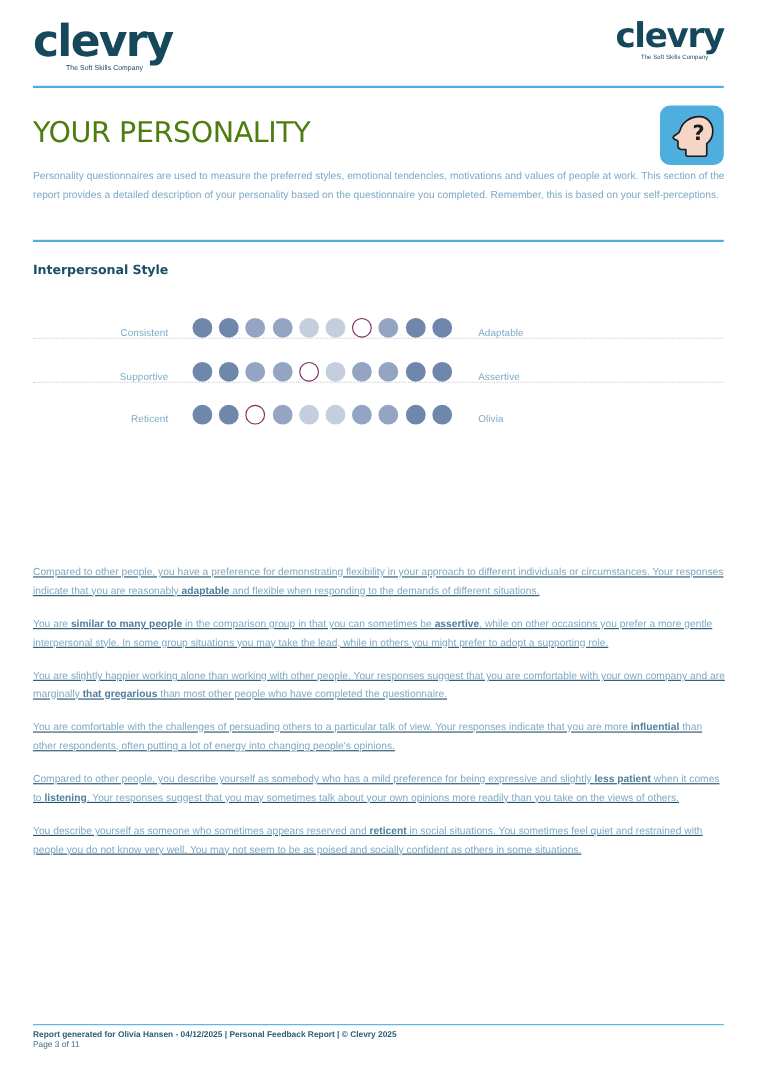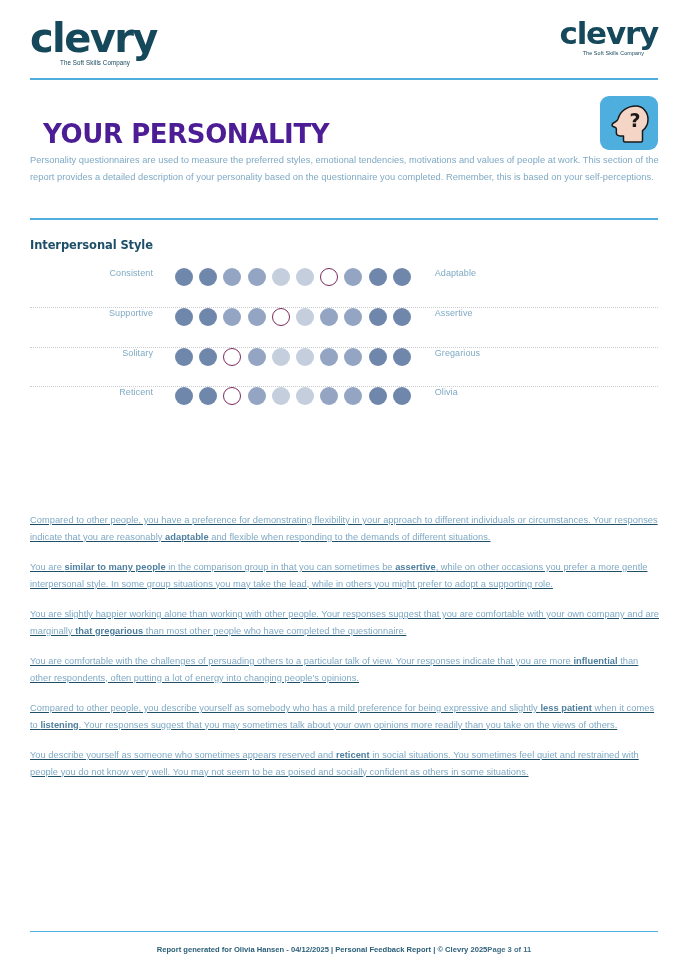--- a/index.html
+++ b/index.html
@@ -71,24 +71,24 @@
   .title-row {
     position: absolute;
     left: 30px;
     right: 30px;
     top: 96px;
     height: 54px;
   }
   .page-title {
     font-family: "DejaVu Sans", sans-serif;
     font-size: 26px;
-    font-weight: bold;
-    color: #4c1d95;
+    font-weight: normal;
+    color: #4d7c0f;
     letter-spacing: -0.4px;
-    margin: 13px;
+    margin: 0;
     padding-top: 10px;
   }
   .title-icon {
     position: absolute;
     right: 0;
     top: 0;
     width: 58px;
     height: 54px;
     background: #4eaede;
     border-radius: 9px;
@@ -131,21 +131,21 @@
 
   
   .scales {
     position: absolute;
     left: 30px;
     right: 30px;
     top: 268px;
   }
   .scale-row {
     display: flex;
-    align-items: flex-start;
+    align-items: flex-end;
     height: 38.8px;
     border-bottom: 1px dotted #c9cdd2;
   }
   .scale-row:last-child { border-bottom: none; }
   .scale-left-label,
   .scale-right-label {
     font-size: 9px;
     color: #7fa9c4;
     letter-spacing: 0.1px;
     white-space: nowrap;
@@ -202,28 +202,29 @@
     bottom: 44px;
     height: 1.5px;
     background: #4eaede;
   }
   .footer {
     position: absolute;
     left: 30px;
     right: 30px;
     bottom: 22px;
     display: flex;
-    justify-content: center;
+    justify-content: space-between;
     align-items: baseline;
     font-size: 7.6px;
     color: #2a5f78;
     font-weight: bold;
+    flex-direction: column;
   }
   .footer .page-num {
-    font-weight: bold;
+    font-weight: normal;
     color: #44708a;
   }
 </style>
 </head>
 <body>
 
 <div class="page">
 
   <div class="header">
     <div class="logo left">
@@ -279,36 +280,20 @@
           <div class="dot hollow"></div>
           <div class="dot" style="background: rgb(197, 206, 221);"></div>
           <div class="dot" style="background: rgb(147, 165, 194);"></div>
           <div class="dot" style="background: rgb(147, 165, 194);"></div>
           <div class="dot" style="background: rgb(110, 135, 171);"></div>
           <div class="dot" style="background: rgb(110, 135, 171);"></div>
         </div>
         <div class="scale-right-label">Assertive</div>
       </div>
       <div class="scale-row">
-        <div class="scale-left-label">Solitary</div>
-        <div class="dots">
-          <div class="dot" style="background: rgb(110, 135, 171);"></div>
-          <div class="dot" style="background: rgb(110, 135, 171);"></div>
-          <div class="dot hollow"></div>
-          <div class="dot" style="background: rgb(147, 165, 194);"></div>
-          <div class="dot" style="background: rgb(197, 206, 221);"></div>
-          <div class="dot" style="background: rgb(197, 206, 221);"></div>
-          <div class="dot" style="background: rgb(147, 165, 194);"></div>
-          <div class="dot" style="background: rgb(147, 165, 194);"></div>
-          <div class="dot" style="background: rgb(110, 135, 171);"></div>
-          <div class="dot" style="background: rgb(110, 135, 171);"></div>
-        </div>
-        <div class="scale-right-label">Gregarious</div>
-      </div>
-      <div class="scale-row">
         <div class="scale-left-label">Reticent</div>
         <div class="dots">
           <div class="dot" style="background: rgb(110, 135, 171);"></div>
           <div class="dot" style="background: rgb(110, 135, 171);"></div>
           <div class="dot hollow"></div>
           <div class="dot" style="background: rgb(147, 165, 194);"></div>
           <div class="dot" style="background: rgb(197, 206, 221);"></div>
           <div class="dot" style="background: rgb(197, 206, 221);"></div>
           <div class="dot" style="background: rgb(147, 165, 194);"></div>
           <div class="dot" style="background: rgb(147, 165, 194);"></div>

